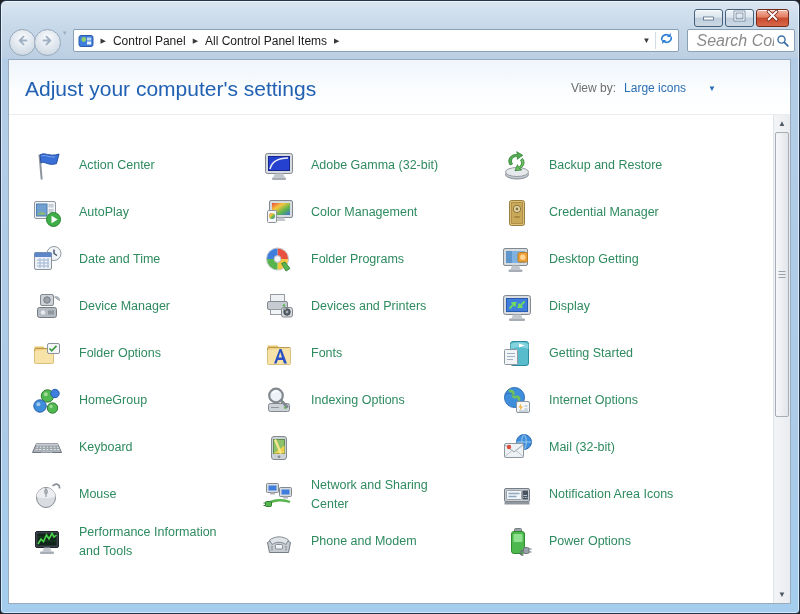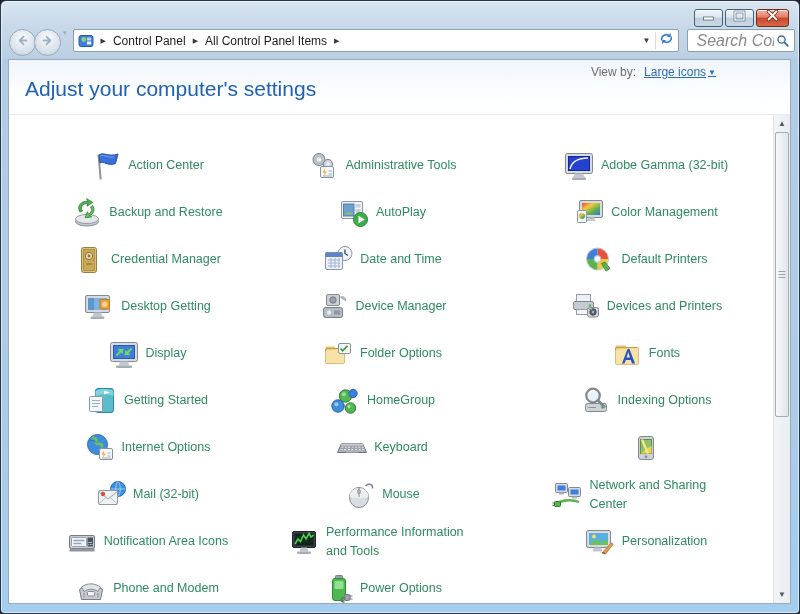--- a/index.html
+++ b/index.html
@@ -28,26 +28,26 @@
   .addr-sepline{width:1px;height:17px;background:#d4dbe2;flex:none;}
   .refresh{width:22px;height:21px;display:flex;align-items:center;justify-content:center;cursor:pointer;flex:none;}
   .search{height:23px;box-sizing:border-box;border:1px solid #8aa0b4;border-radius:2px;background:#fff;display:flex;align-items:center;
     width:108px;margin-left:8px;padding:0 4px 0 7px;flex:none;}
   .search input{border:none;outline:none;flex:1;min-width:0;font-family:"Liberation Sans",sans-serif;font-size:16px;color:#555;background:transparent;}
   .search input::placeholder{color:#8a8a8a;font-style:italic;}
   
   .client{position:absolute;left:7px;right:8px;top:58px;bottom:9px;background:#fff;border:1px solid #99abbc;box-sizing:border-box;overflow:hidden;}
   .band{position:relative;height:54px;background:linear-gradient(180deg,#eff5fb 0%,#fbfdfe 55%,#ffffff 100%);border-bottom:1px solid #e8edf2;}
   .band h1{position:absolute;left:16px;top:17px;margin:0;font-size:21px;font-weight:normal;color:var(--heading_blue,#2160b2);}
-  .viewby{position:absolute;right:74px;top:5px;font-size:12px;color:#6e6e6e;display:flex;align-items:center;gap:8px;}
-  .viewby .val{color:var(--viewby_blue,#2a6db5);cursor:pointer;display:flex;align-items:center;gap:2px;text-decoration:underline;}
+  .viewby{position:absolute;right:74px;top:21px;font-size:12px;color:#6e6e6e;display:flex;align-items:center;gap:8px;}
+  .viewby .val{color:var(--viewby_blue,#2a6db5);cursor:pointer;display:flex;align-items:center;gap:22px;}
   .viewby .val .vchev{font-size:8px;}
   .pane{position:absolute;left:0;right:0;top:55px;bottom:0;overflow:hidden;}
   .grid{margin-left:22px;padding-top:27px;display:grid;grid-template-columns:232px 238px 1fr;grid-auto-rows:47px;}
-  .item{display:flex;align-items:center;gap:6px;cursor:pointer;justify-content:center;}
+  .item{display:flex;align-items:center;gap:16px;cursor:pointer;}
   .item .icon{width:32px;height:32px;flex:none;}
   .item .icon svg{width:32px;height:32px;display:block;}
   .item .label{font-size:12.5px;line-height:1.5;color:var(--link_green,#2e8b5f);max-width:150px;}
   
   .scroll{position:absolute;right:0;top:55px;bottom:0;width:17px;background:linear-gradient(90deg,#f3f4f6,#eaedf0);border-left:1px solid #e0e4e9;box-sizing:border-box;}
   .sbtn{position:absolute;left:0;right:0;height:17px;display:flex;align-items:center;justify-content:center;font-size:8px;color:#4f5a64;cursor:pointer;}
   .sbtn.up{top:0;} .sbtn.down{bottom:0;}
   .thumb{position:absolute;left:1px;right:1px;border:1px solid #a5acb4;border-radius:2px;cursor:pointer;
     background:linear-gradient(90deg,#f6f7f9,#e2e5e9);}
   .thumb::after{content:"";position:absolute;left:50%;top:50%;width:7px;height:8px;transform:translate(-50%,-50%);
@@ -151,34 +151,20 @@
                 <path d="M8.5 4.5l2.2 25" stroke="#8d949c" stroke-width="2" fill="none"></path>
                 <path d="M9 5c5-3.5 9 2.5 19-1l-2.5 9.5c-8 3-12-3-15.5-.5z" fill="#3a6fd8" stroke="#234f9e"></path>
                 <path d="M10 6.2c4-2.5 8 2 14 .6" stroke="#7aa2ec" fill="none"></path>
               </svg>
             </span>
             <span class="label">Action Center</span>
           </div>
           <div class="item">
             <span class="icon">
               <svg viewBox="0 0 32 32">
-                <circle cx="11" cy="9.5" r="6" fill="#b9c1ca" stroke="#7d858e"></circle>
-                <circle cx="11" cy="9.5" r="2.3" fill="#eef1f4"></circle>
-                <circle cx="20" cy="14" r="4.6" fill="#cdd3da" stroke="#7d858e"></circle>
-                <circle cx="20" cy="14" r="1.8" fill="#eef1f4"></circle>
-                <rect x="12.5" y="16.5" width="13" height="11" rx="1.5" fill="#f4f6f8" stroke="#8a929b"></rect>
-                <path d="M17 18.5l-2.5 4h2l-1 3.5 3.5-4.5h-2z" fill="#f0b13c"></path>
-                <path d="M20.5 21h3.5M20.5 24h3.5M15 26h9" stroke="#9fb2c4"></path>
-              </svg>
-            </span>
-            <span class="label">Administrative Tools</span>
-          </div>
-          <div class="item">
-            <span class="icon">
-              <svg viewBox="0 0 32 32">
                 <rect x="2.5" y="3.5" width="27" height="20" rx="2" fill="#d7dbe0" stroke="#82898f"></rect>
                 <rect x="5.5" y="6.5" width="21" height="14" fill="#2441cf" stroke="#16288f"></rect>
                 <path d="M7 19c2-8 9-11 18-11" stroke="#e8ecf2" stroke-width="1.6" fill="none"></path>
                 <path d="M12 23.5h8l2 4h-12z" fill="#c2c7cd"></path>
                 <rect x="9" y="27.5" width="14" height="2.5" rx="1" fill="#a7adb4"></rect>
               </svg>
             </span>
             <span class="label">Adobe Gamma (32-bit)</span>
           </div>
           <div class="item">
@@ -258,21 +244,21 @@
               <svg viewBox="0 0 32 32">
                 <circle cx="14.5" cy="15" r="11" fill="#fff" stroke="#b9bfc6"></circle>
                 <path d="M14.5 15V4.5A10.5 10.5 0 0 1 25 15z" fill="#e8503f"></path>
                 <path d="M14.5 15h10.5A10.5 10.5 0 0 1 14.5 25.5z" fill="#f5c63f"></path>
                 <path d="M14.5 15V25.5A10.5 10.5 0 0 1 4 15z" fill="#58b44f"></path>
                 <path d="M14.5 15H4A10.5 10.5 0 0 1 14.5 4.5z" fill="#3f7edc"></path>
                 <circle cx="14.5" cy="15" r="3.4" fill="#f4f6f8" stroke="#b9bfc6"></circle>
                 <path d="M18.5 19.5l4.5 7.5 4-2.5-5-6.5z" fill="#58b44f" stroke="#2e7d32" stroke-width=".8"></path>
               </svg>
             </span>
-            <span class="label">Default Printers</span>
+            <span class="label">Folder Programs</span>
           </div>
           <div class="item">
             <span class="icon">
               <svg viewBox="0 0 32 32">
                 <rect x="2.5" y="4.5" width="24" height="17" rx="1.5" fill="#d7dbe0" stroke="#82898f"></rect>
                 <rect x="5" y="7" width="19" height="12" fill="#7fb2e0"></rect>
                 <rect x="5" y="7" width="6" height="12" fill="#5f96cc"></rect>
                 <rect x="17" y="8.5" width="9.5" height="9.5" rx="1.5" fill="#f0a03a" stroke="#b97e20"></rect>
                 <circle cx="21.8" cy="13.2" r="2.6" fill="#ffd694"></circle>
                 <path d="M11 21.5h7l1.5 4h-10z" fill="#c2c7cd"></path>
@@ -499,34 +485,20 @@
                 <path d="M7 18l3-5 2.5 2.5 3-6.5 2.5 4 3-5.5 2 3.5 2.5-2" stroke="#4ad24a" stroke-width="1.6" fill="none"></path>
                 <path d="M13 21.5h6l1.5 4h-9z" fill="#c2c7cd"></path>
                 <rect x="9" y="25.5" width="14" height="2.5" rx="1" fill="#a7adb4"></rect>
               </svg>
             </span>
             <span class="label">Performance Information and Tools</span>
           </div>
           <div class="item">
             <span class="icon">
               <svg viewBox="0 0 32 32">
-                <rect x="2.5" y="4.5" width="24" height="17" rx="1.5" fill="#d7dbe0" stroke="#82898f"></rect>
-                <rect x="5" y="7" width="19" height="12" fill="#58b0dc"></rect>
-                <path d="M5 19c4-6 9-6 12-2 3-4 5-3 7-1v3z" fill="#6fc05f"></path>
-                <circle cx="10" cy="10.5" r="2" fill="#f5e06f"></circle>
-                <path d="M10 21.5h7l1.5 4h-10z" fill="#c2c7cd"></path>
-                <path d="M18 27l8.5-9.5c1-1.2 3-.2 2.4 1.2L21.5 28z" fill="#e09a4f" stroke="#b0742e" stroke-width=".7"></path>
-                <path d="M18 27l3.5 1c-.5-1.8-1.7-2.6-3.5-1z" fill="#7d4f28"></path>
-              </svg>
-            </span>
-            <span class="label">Personalization</span>
-          </div>
-          <div class="item">
-            <span class="icon">
-              <svg viewBox="0 0 32 32">
                 <path d="M4.5 16.5c7-5 16-5 23 0l-2 10h-19z" fill="#c6cbd1" stroke="#767d85"></path>
                 <path d="M6.5 14c6-4.2 13-4.2 19 0l-2.5 4.5c-4.5-3-9.5-3-14 0z" fill="#e0e3e7" stroke="#868d95"></path>
                 <rect x="12.5" y="18.5" width="7" height="4.5" rx="1" fill="#f2f5f8" stroke="#868d95"></rect>
                 <g fill="#8f969e">
                   <circle cx="9" cy="21" r=".9"></circle>
                   <circle cx="9" cy="23.5" r=".9"></circle>
                   <circle cx="23" cy="21" r=".9"></circle>
                   <circle cx="23" cy="23.5" r=".9"></circle>
                 </g>
               </svg>

